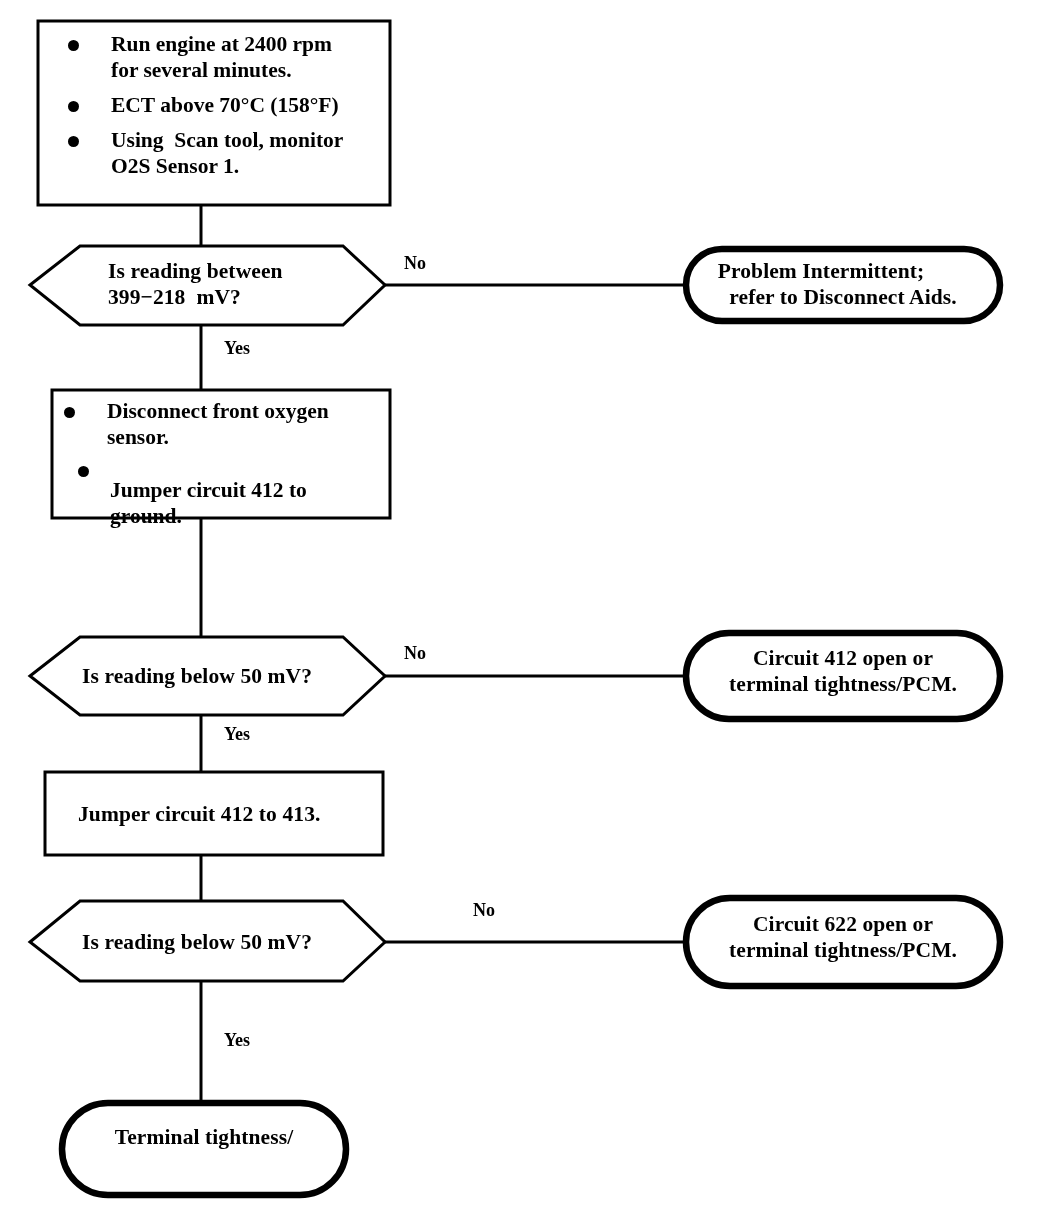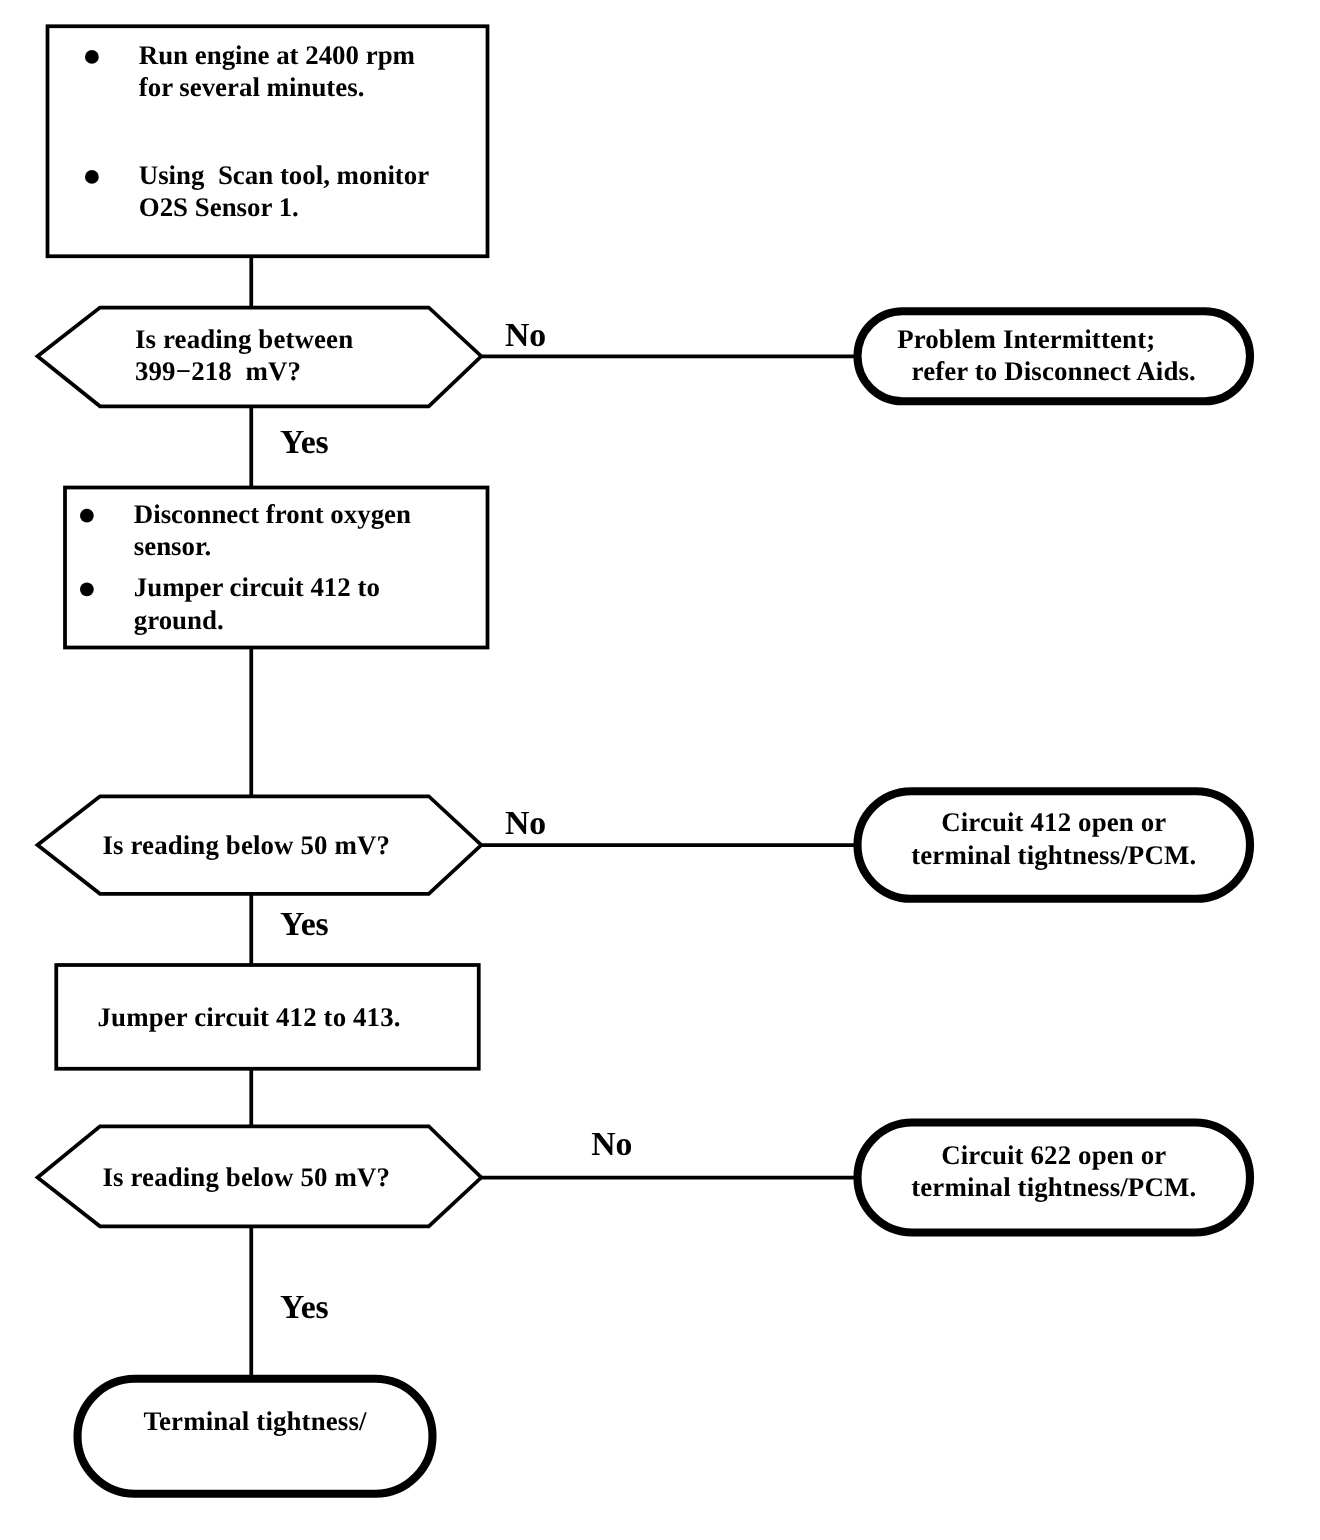--- a/index.html
+++ b/index.html
@@ -59,21 +59,21 @@
     font-weight: bold;
     font-size: 21.5px;
     line-height: 26px;
     color: #000000;
     white-space: pre;
   }
   .edge-label {
     position: absolute;
     font-family: "Liberation Serif", "DejaVu Serif", serif;
     font-weight: bold;
-    font-size: 27px;
+    font-size: 18px;
     color: #000000;
     white-space: pre;
   }
 </style>
 </head>
 <body>
 
 <div id="page">
 
   <svg class="flow" viewBox="0 0 1056 1232" xmlns="http://www.w3.org/2000/svg">
@@ -117,38 +117,42 @@
 
     <rect class="shape-fill" x="62" y="1103" width="284" height="92" rx="46" ry="46"></rect>
     <rect class="stroke-thick" x="62" y="1103" width="284" height="92" rx="46" ry="46"></rect>
   </svg>
 
   <div class="bullet-row" style="left:68px; top:31px; width:310px;">
     <span class="bullet-dot"></span>
     <span class="bullet-text">Run engine at 2400 rpm
 for several minutes.</span>
   </div>
+  <div class="bullet-row" style="left:68px; top:92px; width:310px;">
+    <span class="bullet-dot"></span>
+    <span class="bullet-text">ECT above 70°C (158°F)</span>
+  </div>
   <div class="bullet-row" style="left:68px; top:127px; width:310px;">
     <span class="bullet-dot"></span>
     <span class="bullet-text">Using  Scan tool, monitor
 O2S Sensor 1.</span>
   </div>
 
   <div class="txt" style="left:108px; top:258px;">Is reading between</div>
   <div class="txt" style="left:108px; top:284px;">399−218  mV?</div>
 
   <div class="txt txt-center" style="left:664px; top:258px; width:314px;">Problem Intermittent;</div>
   <div class="txt txt-center" style="left:686px; top:284px; width:314px;">refer to Disconnect Aids.</div>
 
   <div class="bullet-row" style="left:64px; top:398px; width:300px;">
     <span class="bullet-dot"></span>
     <span class="bullet-text">Disconnect front oxygen
 sensor.</span>
   </div>
-  <div class="bullet-row" style="left:64px; top:457px; width:300px;">
+  <div class="bullet-row" style="left:78px; top:457px; width:300px;flex-direction:column;">
     <span class="bullet-dot"></span>
     <span class="bullet-text">Jumper circuit 412 to
 ground.</span>
   </div>
 
   <div class="txt" style="left:82px; top:663px;">Is reading below 50 mV?</div>
 
   <div class="txt txt-center" style="left:686px; top:645px; width:314px;">Circuit 412 open or</div>
   <div class="txt txt-center" style="left:686px; top:671px; width:314px;">terminal tightness/PCM.</div>
 

